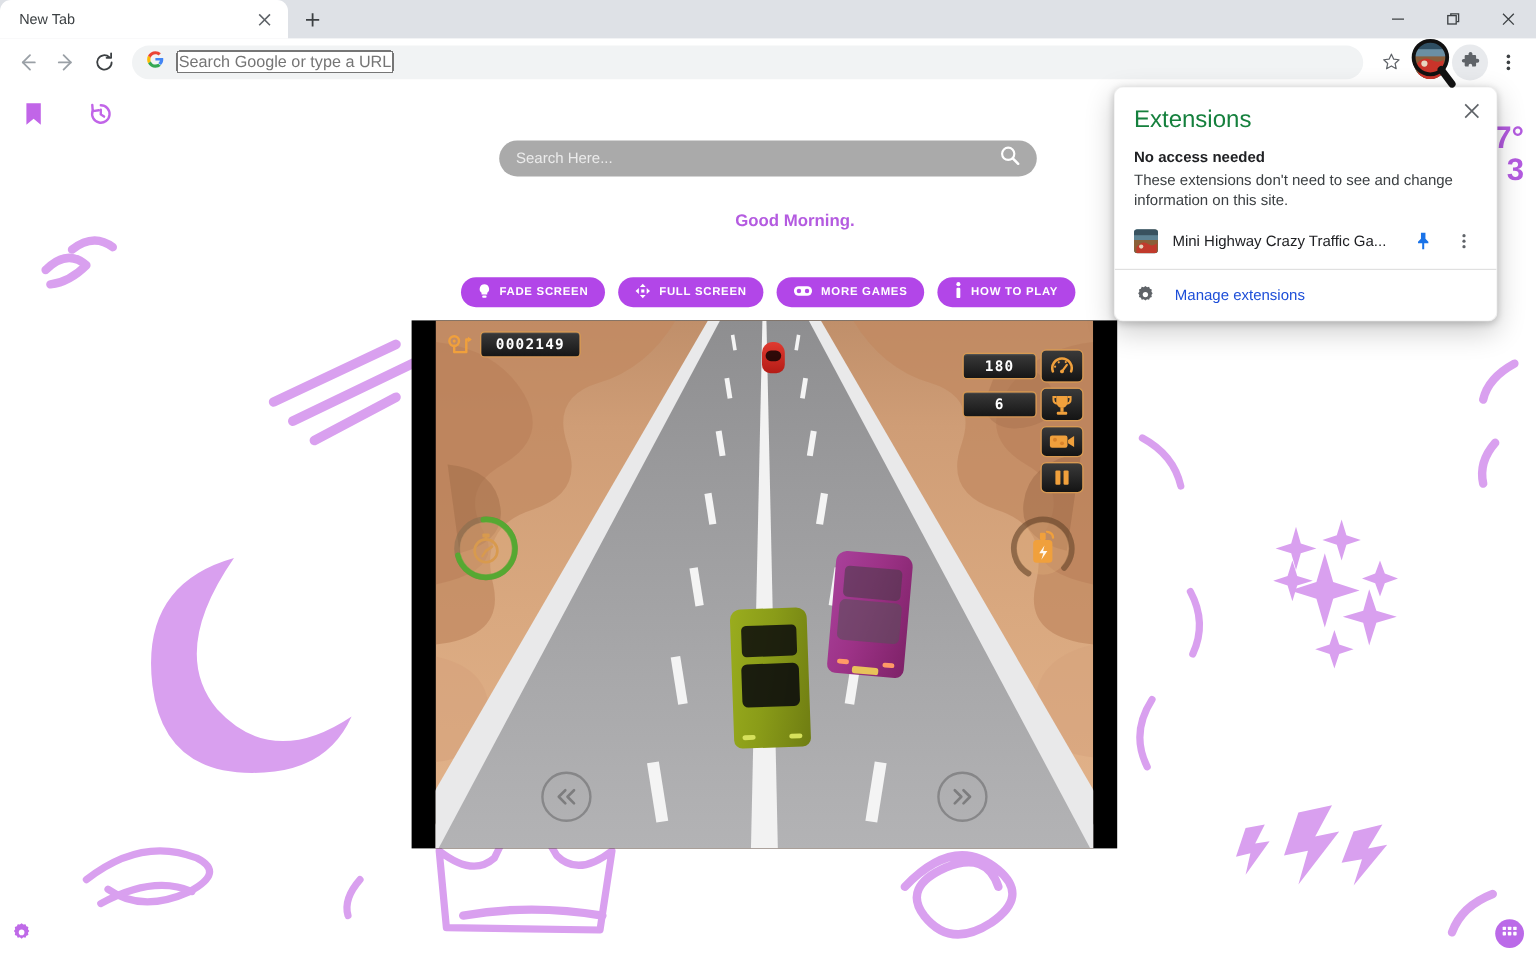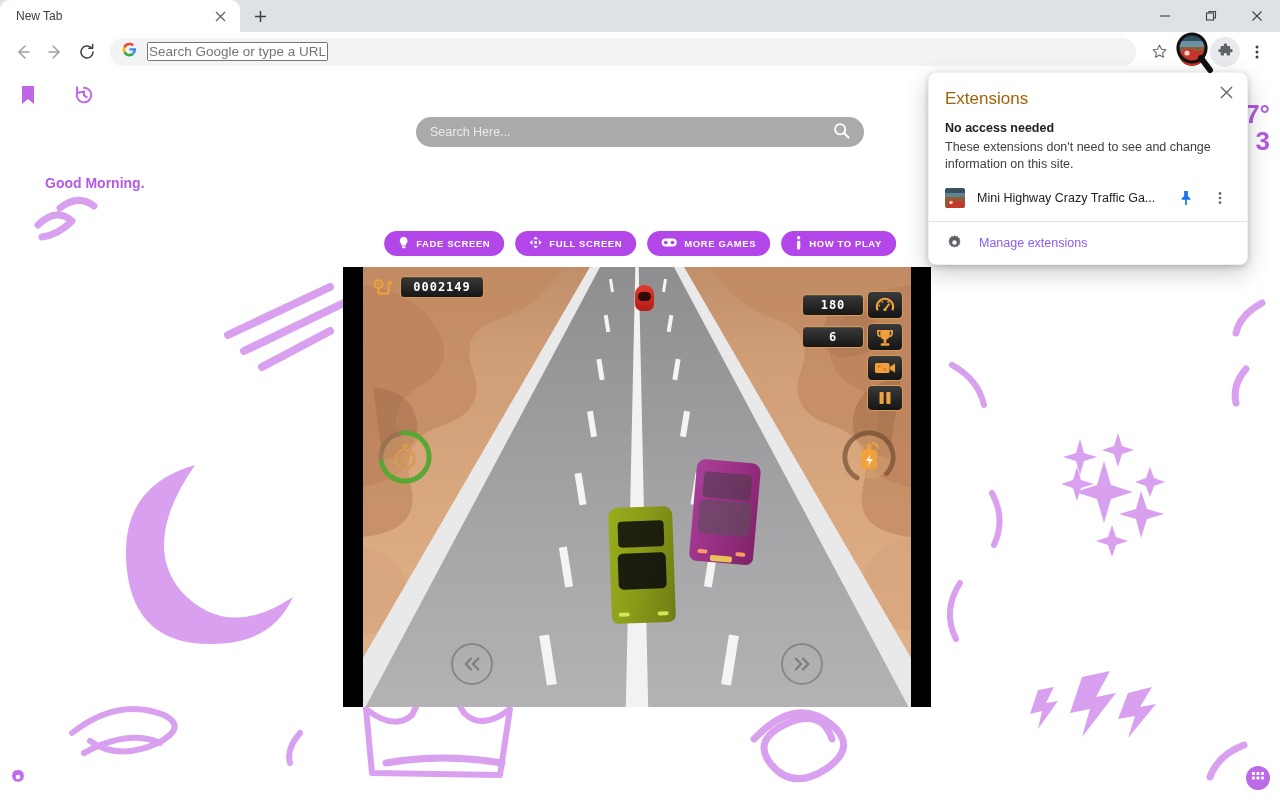--- a/index.html
+++ b/index.html
@@ -94,21 +94,21 @@
     background: #aaaaaa; border-radius: 15px; display: flex;
     align-items: center; padding: 0 14px;
   }
   .searchwrap input {
     flex: 1; border: 0; outline: 0; background: transparent;
     font-size: 12.5px; color: #7f1d1d; font-family: "Liberation Sans", sans-serif;
   }
   .searchwrap input::placeholder { color: #ebebeb; }
 
   .greeting {
-    position: absolute; left: 0; right: 0; top: 102px; 
+    position: absolute; left: 0; right: 0; top: 102px; text-align: center;
     font-size: 14px; font-weight: 700; color: #b45be0; padding-left: 45px;
   }
 
   .gamebar {
     position: absolute; left: 50%; transform: translateX(-50%);
     top: 158px; display: flex; gap: 11px; z-index: 5;
   }
   .gbtn {
     height: 25px; border-radius: 13px; background: #b246e8;
     display: flex; align-items: center; gap: 7px; padding: 0 14px;
@@ -213,21 +213,21 @@
   }
 
   
   .ext-popup {
     position: absolute; left: 928px; top: 72px; width: 320px;
     background: #fff; border-radius: 8px; z-index: 50;
     box-shadow: 0 2px 6px rgba(0,0,0,.18), 0 8px 24px rgba(0,0,0,.20);
     border: 1px solid rgba(0,0,0,.06);
   }
   .ext-head { padding: 16px 16px 0 16px; position: relative; }
-  .ext-title { font-size: 17px; color: #a16207; }
+  .ext-title { font-size: 20px; color: #15803d; }
   .ext-close {
     position: absolute; right: 8px; top: 6px; width: 26px; height: 26px;
     display: flex; align-items: center; justify-content: center;
     color: #5f6368; border-radius: 50%;
   }
   .ext-section { padding: 12px 16px 8px 16px; }
   .ext-sec-title { font-size: 12.5px; font-weight: 700; color: #202124; }
   .ext-sec-desc { font-size: 12.5px; color: #3c4043; line-height: 1.35; margin-top: 4px; }
   .ext-row {
     display: flex; align-items: center; gap: 12px; padding: 6px 16px 12px 16px;
@@ -236,21 +236,21 @@
     width: 20px; height: 20px; border-radius: 3px; flex: 0 0 auto;
     overflow: hidden; position: relative;
     background: linear-gradient(150deg,#5a7f8e 0%, #88603f 55%, #3a3f45 100%);
   }
   .ext-name { flex: 1; font-size: 12.5px; color: #202124; }
   .ext-pin { width: 22px; height: 22px; display: flex; align-items: center; justify-content: center; color: #1a73e8; }
   .ext-kebab { width: 22px; height: 22px; display: flex; align-items: center; justify-content: center; color: #5f6368; }
   .ext-div { height: 1px; background: #e0e0e0; }
   .ext-manage {
     display: flex; align-items: center; gap: 16px; padding: 12px 16px;
-    font-size: 12.5px; color: #8b5cf6;
+    font-size: 12.5px; color: #1d4ed8;
   }
   .ext-manage .gear { width: 18px; height: 18px; color: #5f6368; flex: 0 0 auto; display:flex;align-items:center;justify-content:center; }
 </style>
 </head>
 <body>
 
 <div class="browser">
 
   <div class="tabstrip">
     <div class="tab">

